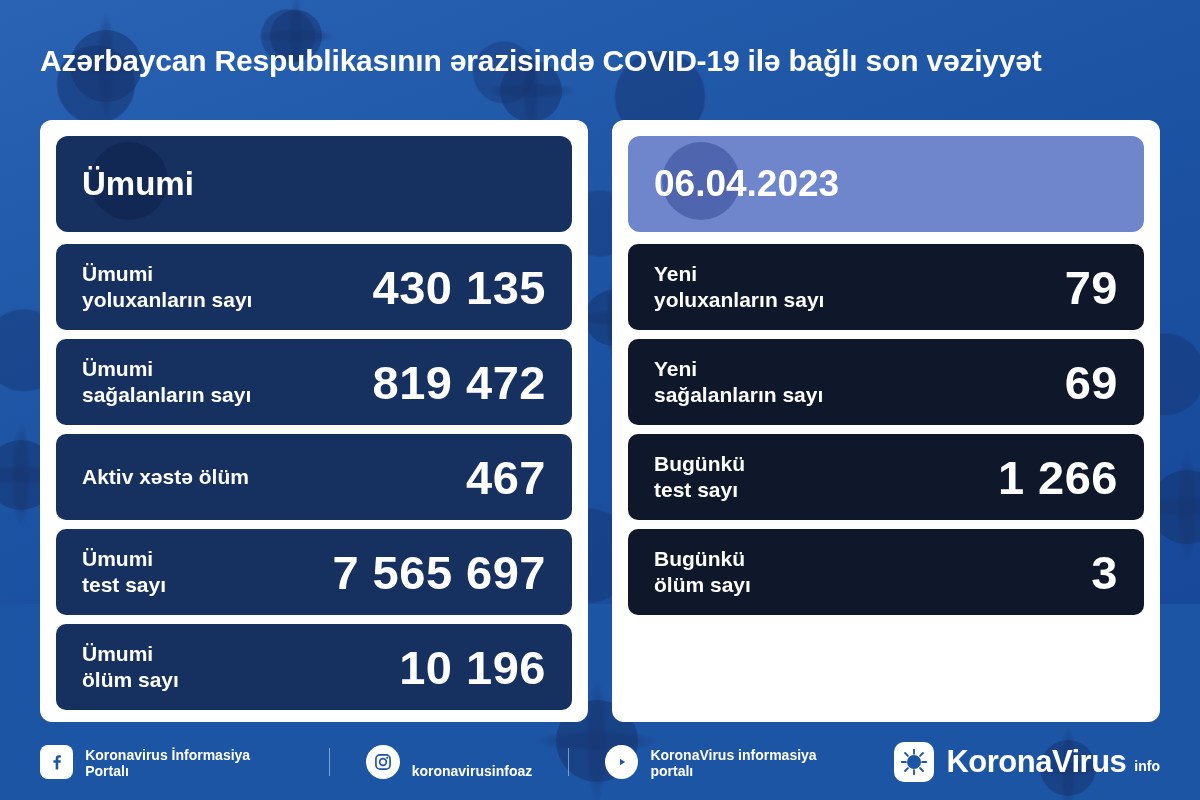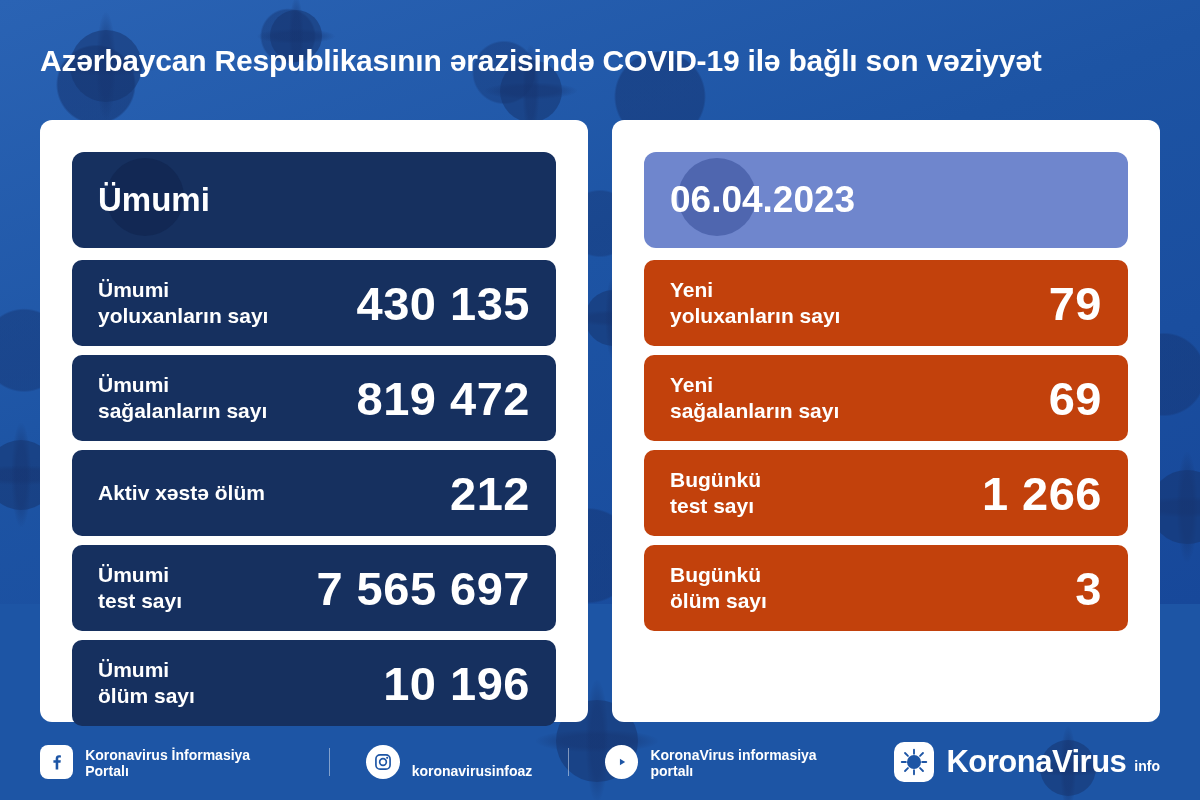--- a/index.html
+++ b/index.html
@@ -53,21 +53,21 @@
     color: #ffffff;
     font-size: 30px;
     font-weight: bold;
     letter-spacing: -0.2px;
     white-space: nowrap;
   }
 
   .panel {
     position: absolute;
     border-radius: 12px;
-    padding: 32px;
+    padding: 16px;
   }
   .panel-left {
     left: 40px; top: 120px;
     width: 548px; height: 602px;
     background: #ffffff;
   }
   .panel-right {
     left: 612px; top: 120px;
     width: 548px; height: 602px;
     background: #ffffff;
@@ -115,21 +115,21 @@
   }
   .row {
     border-radius: 10px;
     display: flex;
     align-items: center;
     justify-content: space-between;
     padding: 0 26px;
     height: 86px;
   }
   .row-dark { background: #16305f; }
-  .row-light { background: #c2410c; }
+  .row-light { background: #0f172a; }
   .row-label {
     color: #ffffff;
     font-size: 21px;
     font-weight: bold;
     line-height: 1.22;
     white-space: pre-line;
   }
   .row-value {
     color: #ffffff;
     font-size: 47px;
@@ -226,21 +226,21 @@
 yoluxanların sayı</div>
         <div class="row-value">430 135</div>
       </div>
       <div class="row row-dark">
         <div class="row-label">Ümumi
 sağalanların sayı</div>
         <div class="row-value">819 472</div>
       </div>
       <div class="row row-dark">
         <div class="row-label">Aktiv xəstə ölüm</div>
-        <div class="row-value">212</div>
+        <div class="row-value">467</div>
       </div>
       <div class="row row-dark">
         <div class="row-label">Ümumi
 test sayı</div>
         <div class="row-value">7 565 697</div>
       </div>
       <div class="row row-dark">
         <div class="row-label">Ümumi
 ölüm sayı</div>
         <div class="row-value">10 196</div>

